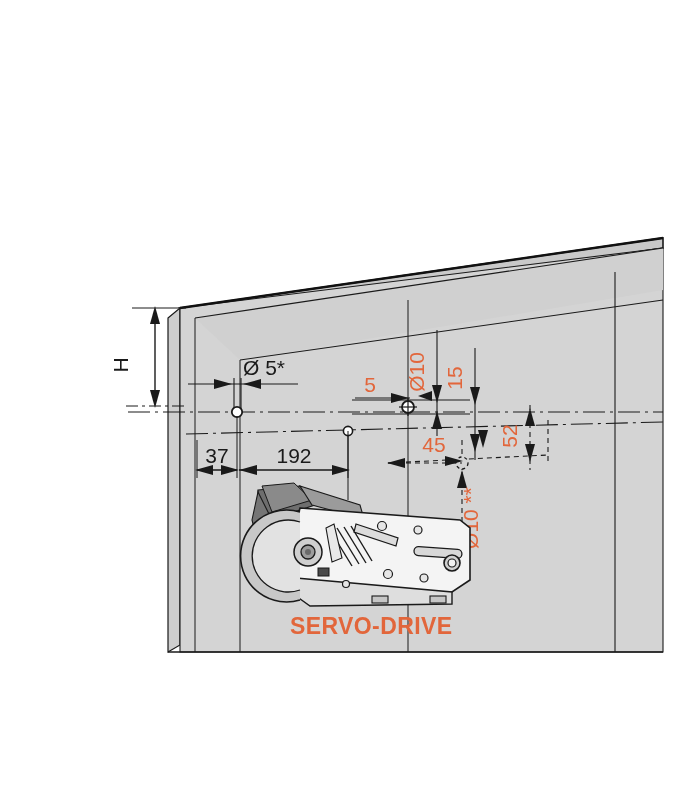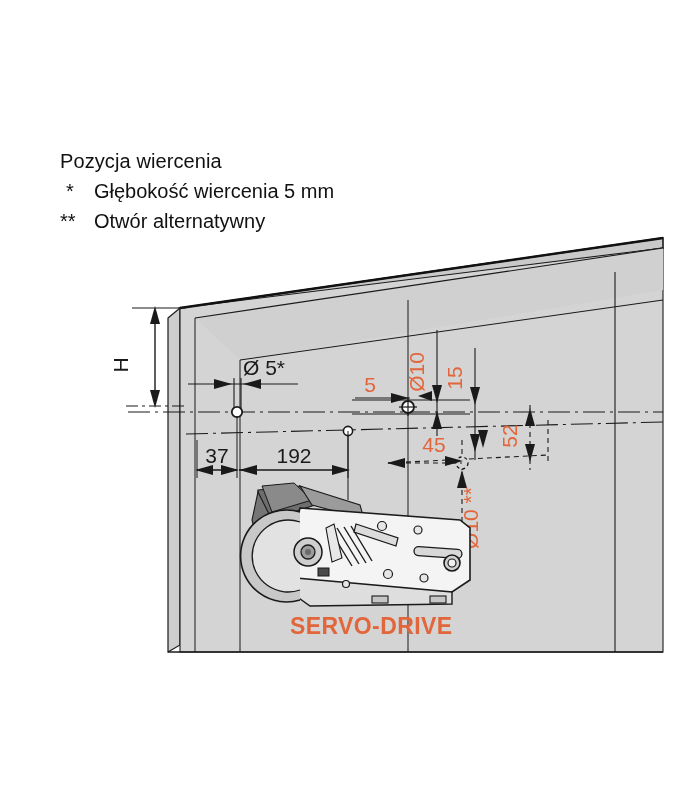--- a/index.html
+++ b/index.html
@@ -73,31 +73,20 @@
     font-weight: bold;
     fill: #E2663B;
     letter-spacing: 0.4px;
   }
 </style>
 </head>
 <body>
 
 <div id="stage">
 
-  <div class="legend-block">
-    <div class="legend-title">Pozycja wiercenia</div>
-    <div class="legend-row">
-      <span class="legend-mark">*</span>
-      <span class="legend-text">Głębokość wiercenia 5 mm</span>
-    </div>
-    <div class="legend-row">
-      <span class="legend-mark dbl">**</span>
-      <span class="legend-text">Otwór alternatywny</span>
-    </div>
-  </div>
 
   <svg class="draw" viewBox="0 0 700 800">
     <defs>
       <clipPath id="clipCabinetFront">
         <polygon points="168,318 615,255 615,652 168,652"></polygon>
       </clipPath>
     </defs>
 
     <g>
 

